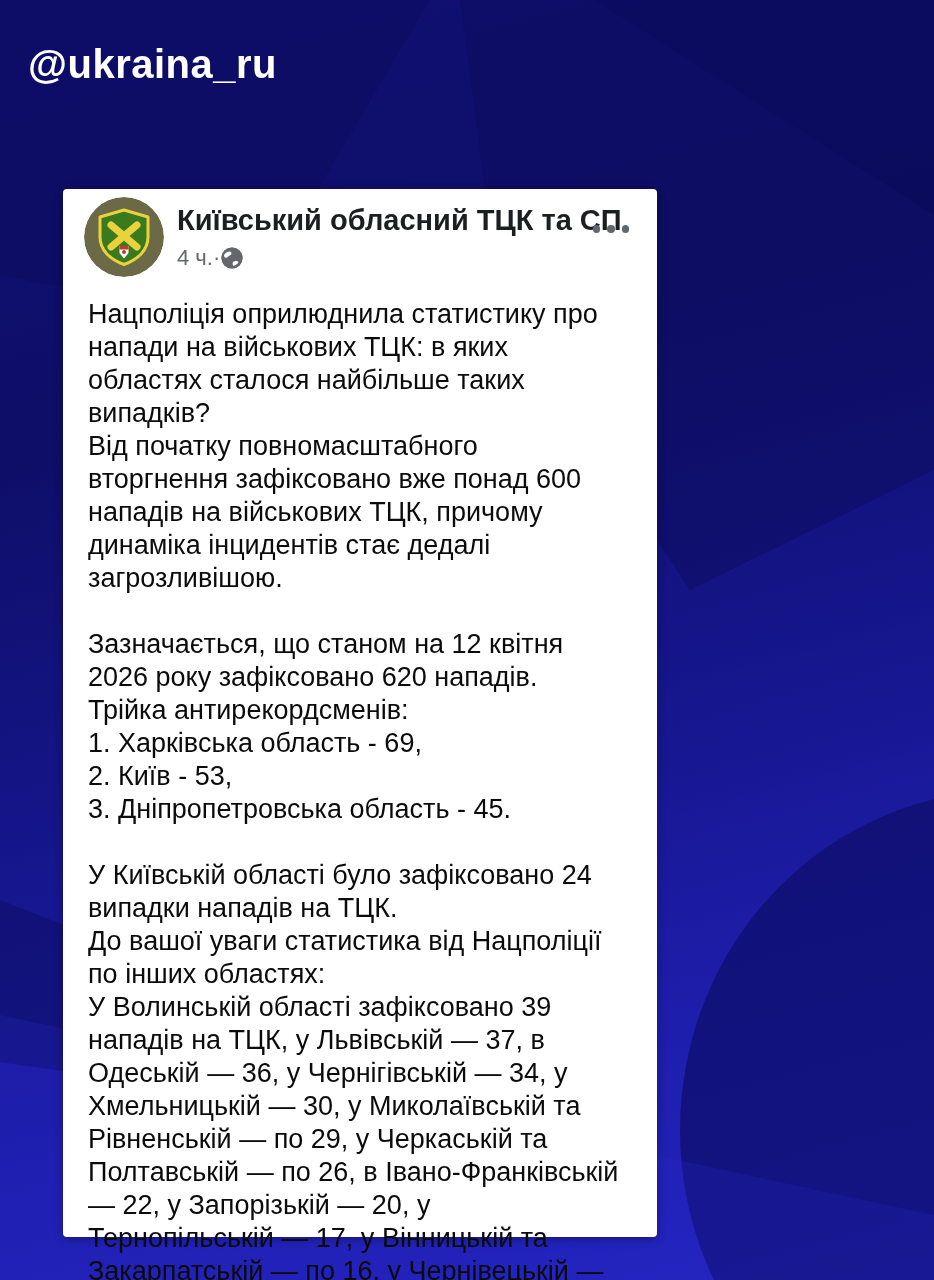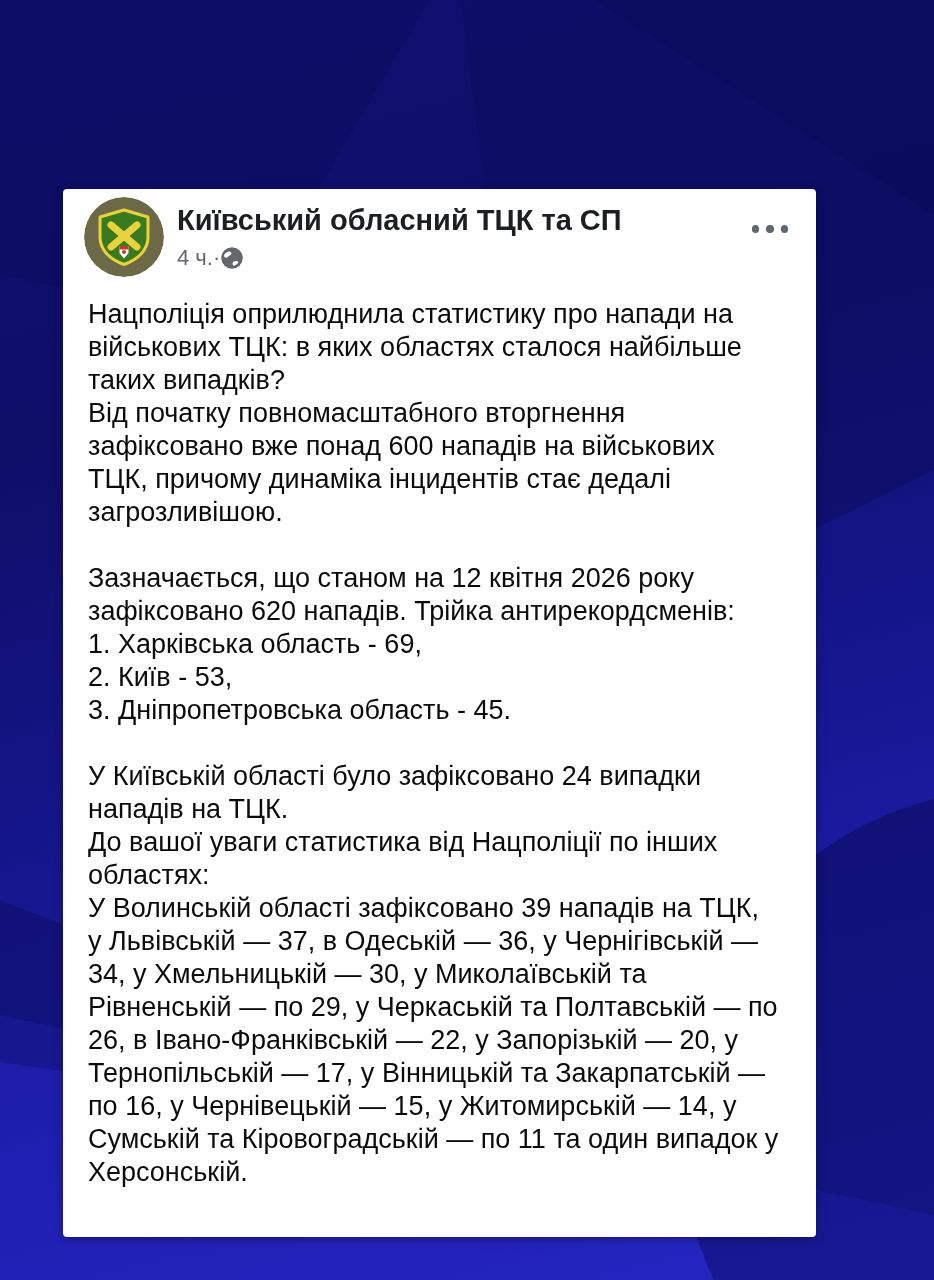--- a/index.html
+++ b/index.html
@@ -28,21 +28,21 @@
     top: 42px;
     color: #ffffff;
     font-size: 40px;
     font-weight: 700;
     letter-spacing: 0.5px;
   }
   .card {
     position: absolute;
     left: 63px;
     top: 189px;
-    width: 753px;
+    width: 594px;
     height: 1048px;
     background: #ffffff;
     border-radius: 4px;
     box-sizing: border-box;
     box-shadow: 0 2px 8px rgba(0,0,10,0.35);
   }
   .post-header {
     position: relative;
     display: flex;
     align-items: flex-start;
@@ -113,20 +113,21 @@
 
   <svg class="bg-shapes" viewBox="0 0 934 1280" preserveAspectRatio="none" aria-hidden="true">
     <polygon points="460,0 934,0 934,470 690,590 500,300" fill="#0c0c5e" opacity="0.50"></polygon>
     <polygon points="0,0 430,0 240,320 0,275" fill="#0b0b5c" opacity="0.45"></polygon>
     <polygon points="595,0 934,0 934,215 745,95" fill="#0a0a55" opacity="0.35"></polygon>
     <ellipse cx="1010" cy="1130" rx="330" ry="340" fill="#0d0d64" opacity="0.65"></ellipse>
     <polygon points="0,900 255,1000 90,1075 0,1062" fill="#0c0c60" opacity="0.50"></polygon>
     <polygon points="0,1015 934,1215 934,1280 0,1280" fill="#2a2ace" opacity="0.22"></polygon>
   </svg>
 
+  <div class="watermark">@ukraina_ru</div>
 
   <div class="card">
 
     <div class="post-header">
 
       <div class="avatar">
         <svg viewBox="0 0 80 80" width="80" height="80" aria-hidden="true">
           <circle cx="40" cy="40" r="40" fill="#6c6947"></circle>
           <path d="M40 13 L64 20 V40 C64 53 54 62.5 40 67.5 C26 62.5 16 53 16 40 V20 Z" fill="#3a7a1f" stroke="#e9d23c" stroke-width="3" stroke-linejoin="round"></path>
           <g stroke="#e9d23c" stroke-width="7" stroke-linecap="round">

